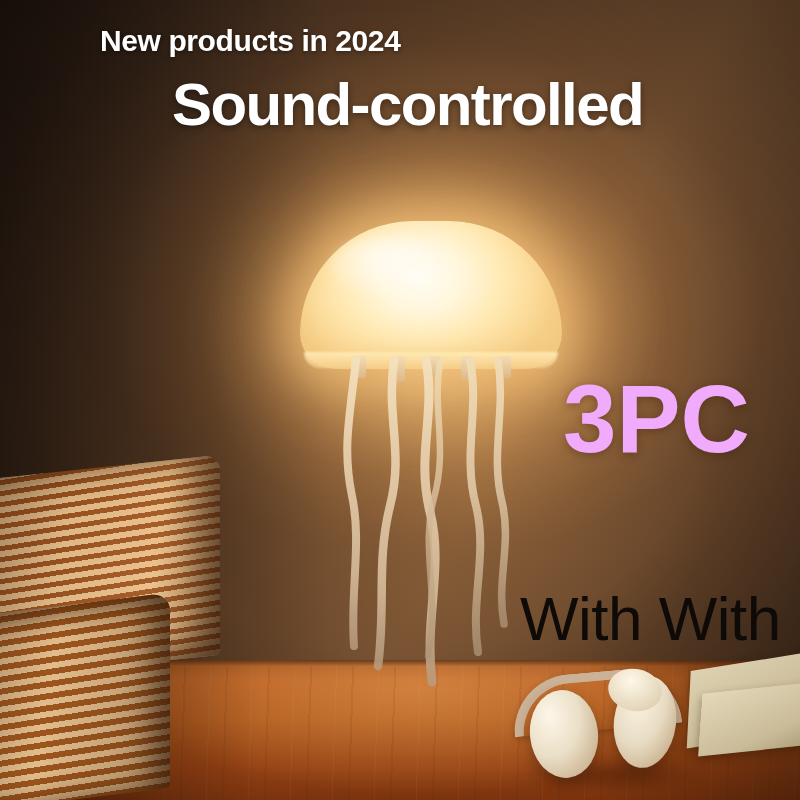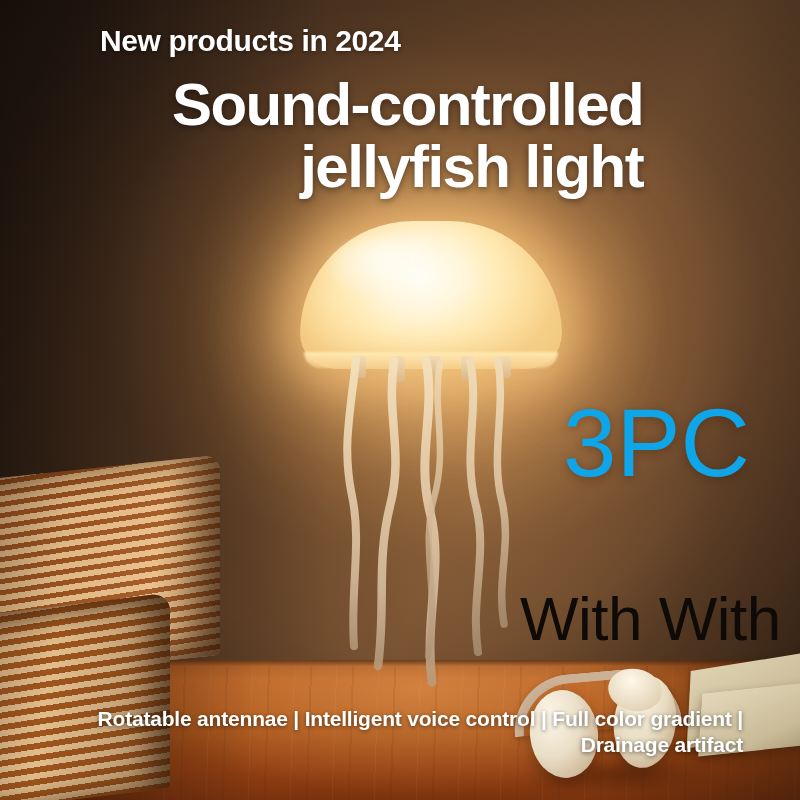--- a/index.html
+++ b/index.html
@@ -4,21 +4,20 @@
 <style>
   * { margin:0; padding:0; box-sizing:border-box; }
   html,body { width:800px; height:800px; overflow:hidden; background:#2b1d12; }
 
   #scene {
     position:relative;
     width:800px; height:800px;
     overflow:hidden;
     font-family:"Liberation Sans", sans-serif;
     background:#2e2015;
-    text-align:right;
   }
 
   
   .wall {
     position:absolute; left:0; top:0; width:800px; height:672px;
     background:
       radial-gradient(ellipse 430px 330px at 430px 300px,
          rgba(255,206,130,0.62) 0%,
          rgba(236,176,104,0.42) 28%,
          rgba(180,126,72,0.22) 55%,
@@ -211,22 +210,22 @@
   .title {
     position:absolute; left:136px; top:74px;
     font-size:60px; font-weight:bold; color:#ffffff;
     line-height:1.04; letter-spacing:-1.6px;
     text-shadow:0 2px 7px rgba(0,0,0,0.42);
     white-space:nowrap;
     margin-left:36px;
   }
   .title span { display:block; }
   .qty {
-    position:absolute; left:563px; top:388px;
-    font-size:96px; font-weight:400; color:#0ea5e9;
+    position:absolute; left:563px; top:364px;
+    font-size:96px; font-weight:700; color:#f0abfc;
     letter-spacing:0px;
     text-shadow:0 2px 10px rgba(60,30,10,0.40);
     white-space:nowrap;
   }
   .withbase {
     position:absolute; left:520px; top:583px;
     font-size:62px; font-weight:400; color:#0d0a07;
     letter-spacing:-0.5px;
     white-space:nowrap;
   }
@@ -301,22 +300,20 @@
   <div class="hp-cup-r"></div>
   <div class="hp-cup-r2"></div>
 
   <div class="book"></div>
   <div class="book2"></div>
 
   <div class="eyebrow">New products in 2024</div>
 
   <div class="title">
     <span>Sound-controlled</span>
-    <span>jellyfish light</span>
   </div>
 
   <div class="qty">3PC</div>
 
   <div class="withbase">With With</div>
 
-  <div class="features">Rotatable antennae | Intelligent voice control | Full color gradient | Drainage artifact</div>
 
 </div>
 
 </body></html>

